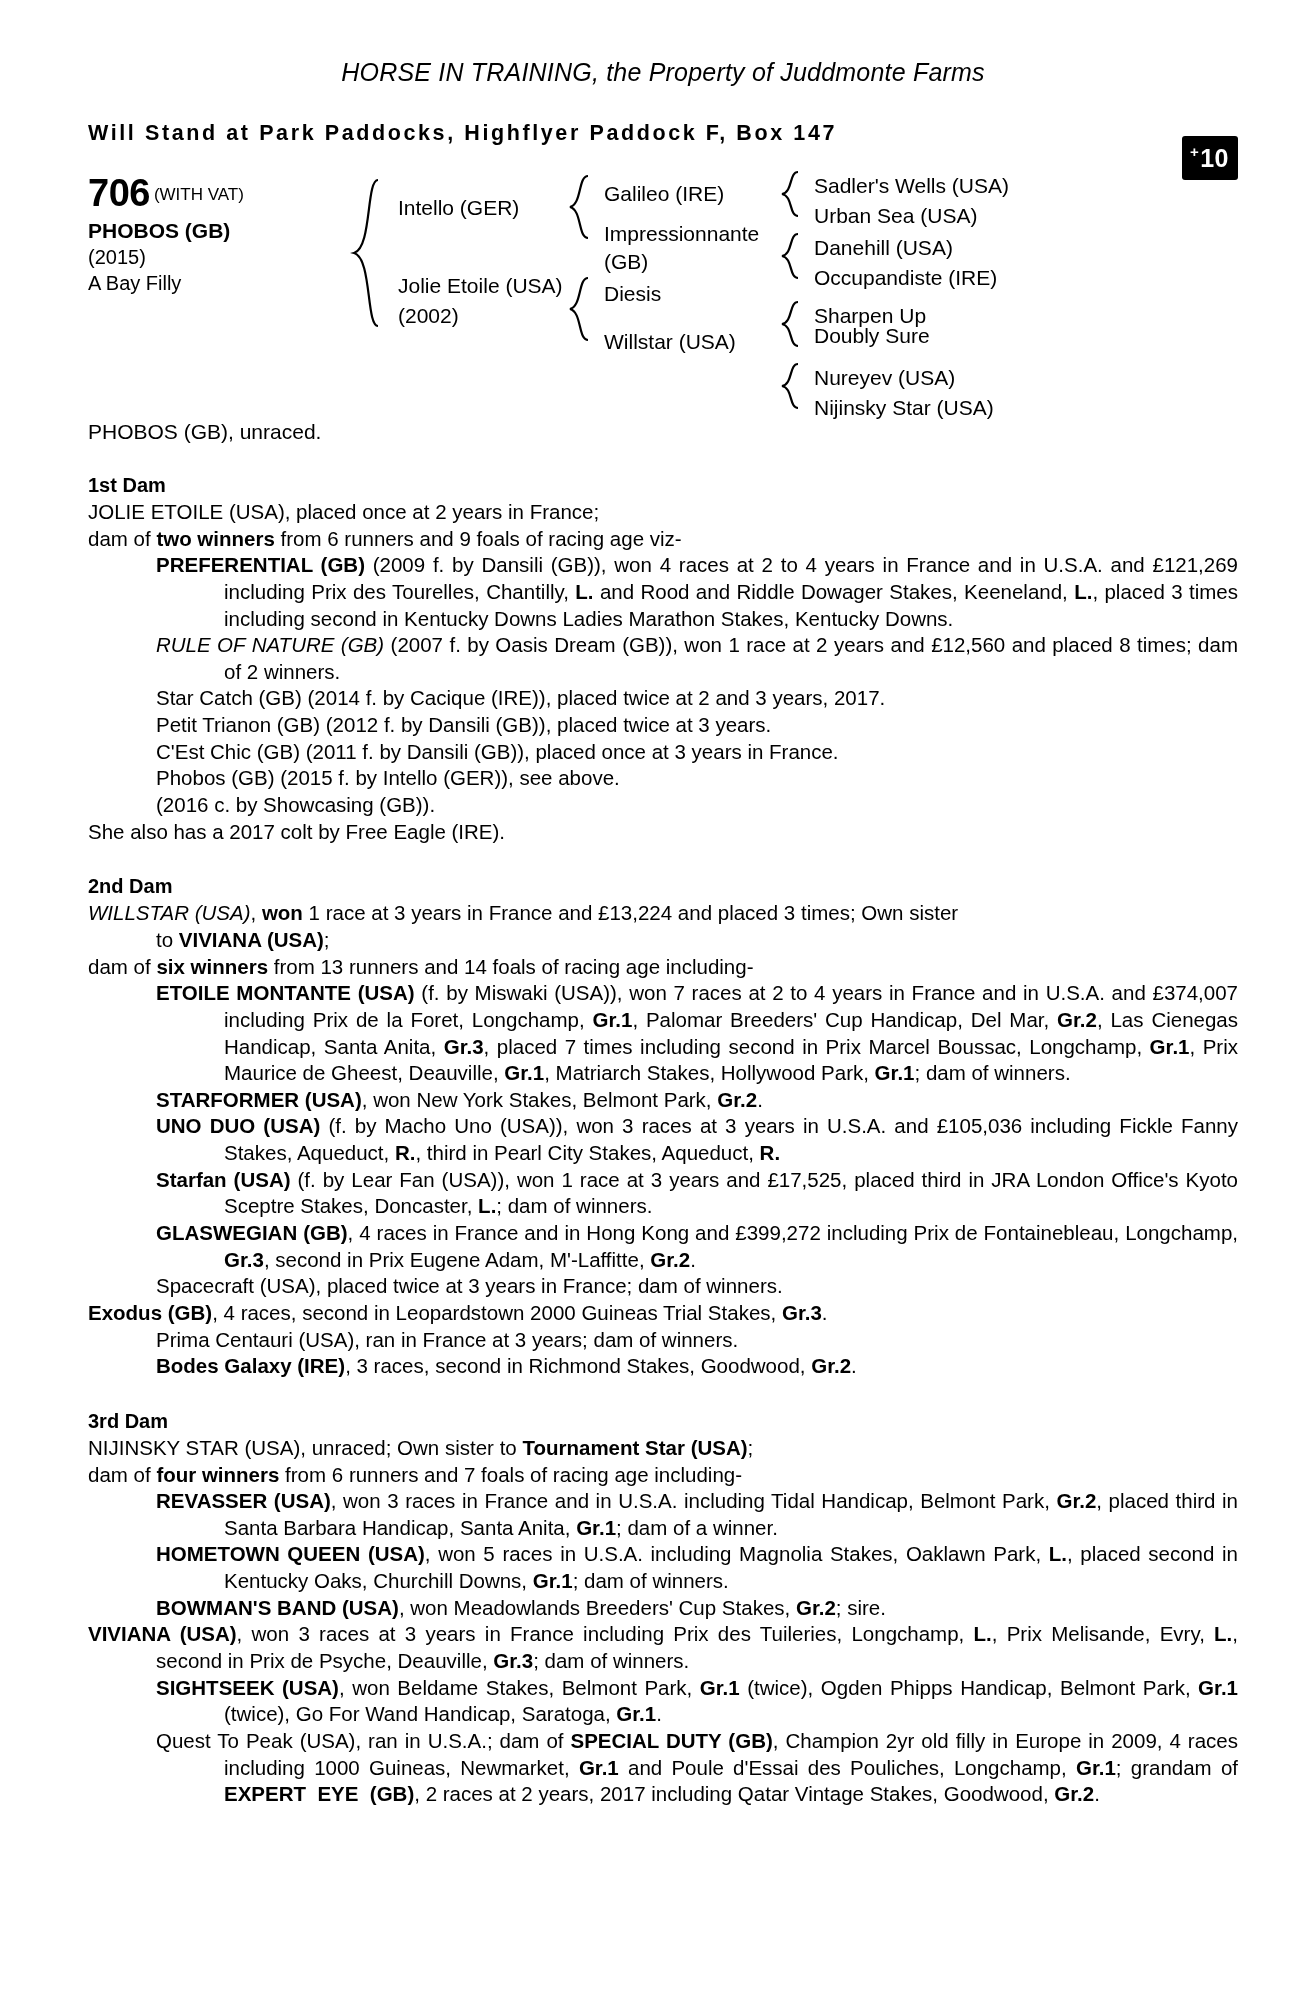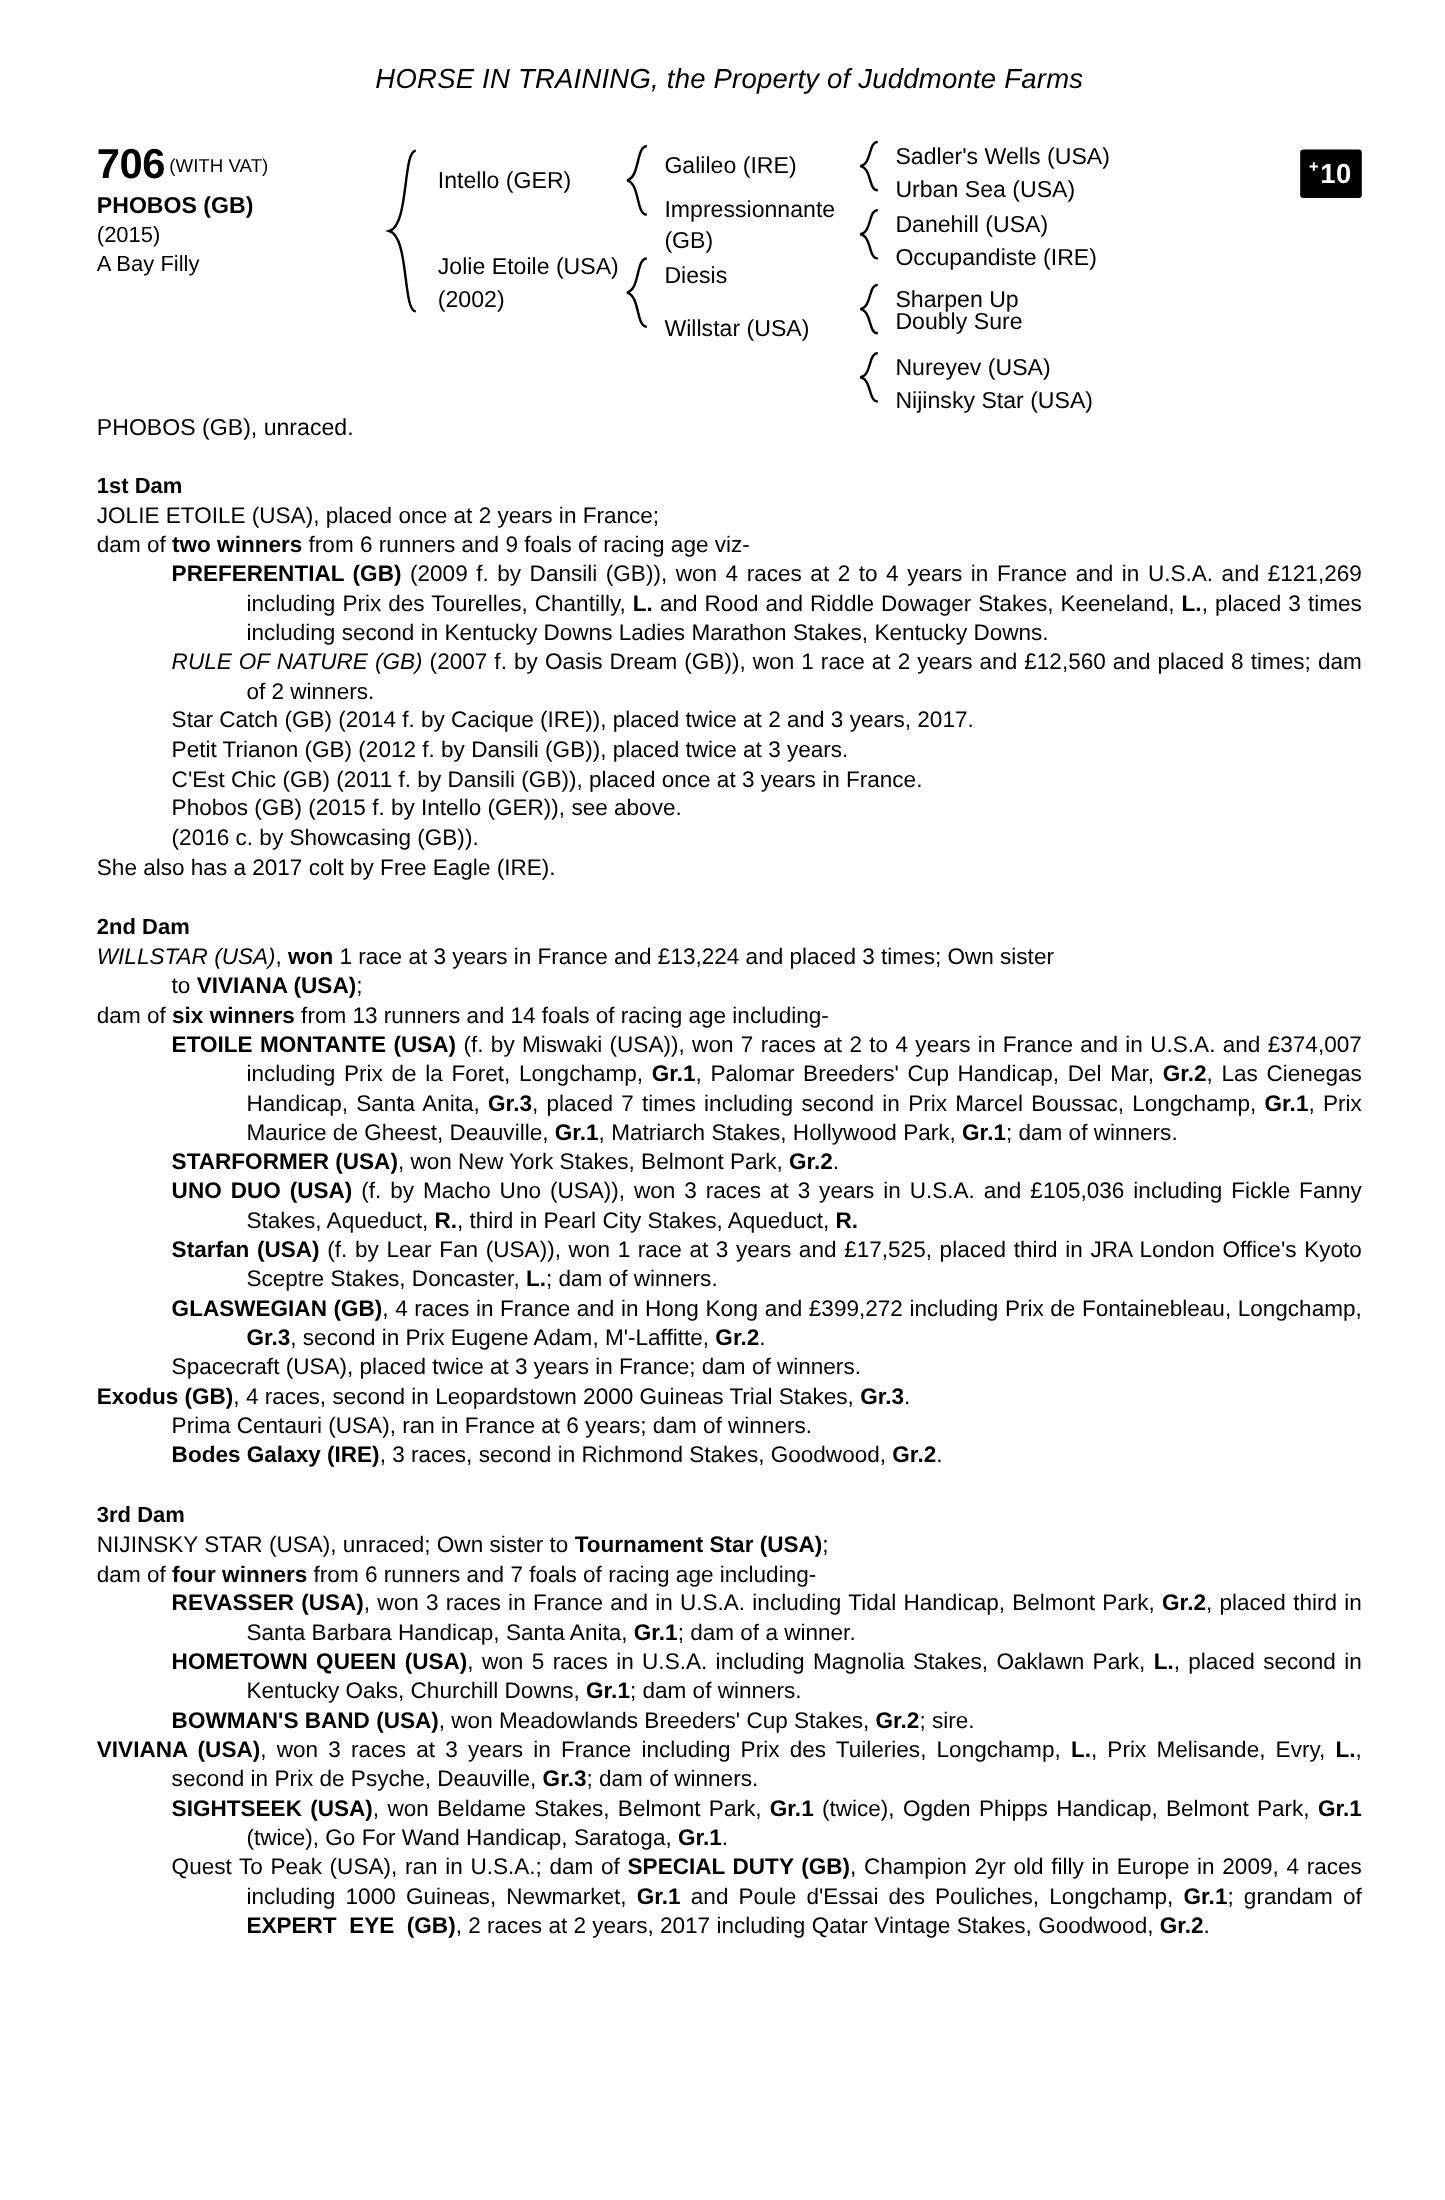--- a/index.html
+++ b/index.html
@@ -163,20 +163,21 @@
   b { font-weight: bold; }
   i { font-style: italic; }
 </style>
 </head>
 <body>
 
 <div class="page">
 
   <div class="title">HORSE IN TRAINING, the Property of Juddmonte Farms</div>
 
+  <div class="standline">Will Stand at Park Paddocks, Highflyer Paddock F, Box 147</div>
 
   <div class="lotbadge">
     <span class="plus">+</span>
       <span>10</span>
   </div>
 
   <div class="pedigree">
 
     <svg class="brace" style="left:262px; top:14px;" width="34" height="150" viewBox="0 0 34 150">
       <path d="M28 2 C16 2 22 70 4 75 C22 80 16 148 28 148"></path>
@@ -253,21 +254,21 @@
   <p class="t" style="margin-left:68px;"><span>to </span><b>VIVIANA (USA)</b><span>;</span></p>
   <p class="t i0"><span>dam of </span><b>six winners</b><span> from 13 runners and 14 foals of racing age including-</span></p>
 
   <p class="t hang" style="margin-left:68px;"><b>ETOILE MONTANTE (USA)</b> (f. by Miswaki (USA)), won 7 races at 2 to 4 years in France and in U.S.A. and £374,007 including Prix de la Foret, Longchamp, <b>Gr.1</b>, Palomar Breeders' Cup Handicap, Del Mar, <b>Gr.2</b>, Las Cienegas Handicap, Santa Anita, <b>Gr.3</b>, placed 7 times including second in Prix Marcel Boussac, Longchamp, <b>Gr.1</b>, Prix Maurice de Gheest, Deauville, <b>Gr.1</b>, Matriarch Stakes, Hollywood Park, <b>Gr.1</b>; dam of winners.</p>
   <p class="t hang" style="margin-left:68px;"><b>STARFORMER (USA)</b>, won New York Stakes, Belmont Park, <b>Gr.2</b>.</p>
   <p class="t hang" style="margin-left:68px;"><b>UNO DUO (USA)</b> (f. by Macho Uno (USA)), won 3 races at 3 years in U.S.A. and £105,036 including Fickle Fanny Stakes, Aqueduct, <b>R.</b>, third in Pearl City Stakes, Aqueduct, <b>R.</b></p>
   <p class="t hang" style="margin-left:68px;"><b>Starfan (USA)</b> (f. by Lear Fan (USA)), won 1 race at 3 years and £17,525, placed third in JRA London Office's Kyoto Sceptre Stakes, Doncaster, <b>L.</b>; dam of winners.</p>
   <p class="t hang" style="margin-left:68px;"><b>GLASWEGIAN (GB)</b>, 4 races in France and in Hong Kong and £399,272 including Prix de Fontainebleau, Longchamp, <b>Gr.3</b>, second in Prix Eugene Adam, M'-Laffitte, <b>Gr.2</b>.</p>
   <p class="t" style="margin-left:68px;">Spacecraft (USA), placed twice at 3 years in France; dam of winners.</p>
   <p class="t hang" style=""><b>Exodus (GB)</b>, 4 races, second in Leopardstown 2000 Guineas Trial Stakes, <b>Gr.3</b>.</p>
-  <p class="t" style="margin-left:68px;">Prima Centauri (USA), ran in France at 6 years; dam of winners.</p>
+  <p class="t" style="margin-left:68px;">Prima Centauri (USA), ran in France at 3 years; dam of winners.</p>
   <p class="t hang" style="margin-left:68px;"><b>Bodes Galaxy (IRE)</b>, 3 races, second in Richmond Stakes, Goodwood, <b>Gr.2</b>.</p>
 
   <div class="damhead">3rd Dam</div>
   <p class="t i0"><span>NIJINSKY STAR (USA), unraced; Own sister to </span><b>Tournament Star (USA)</b><span>;</span></p>
   <p class="t i0"><span>dam of </span><b>four winners</b><span> from 6 runners and 7 foals of racing age including-</span></p>
 
   <p class="t hang" style="margin-left:68px;"><b>REVASSER (USA)</b>, won 3 races in France and in U.S.A. including Tidal Handicap, Belmont Park, <b>Gr.2</b>, placed third in Santa Barbara Handicap, Santa Anita, <b>Gr.1</b>; dam of a winner.</p>
   <p class="t hang" style="margin-left:68px;"><b>HOMETOWN QUEEN (USA)</b>, won 5 races in U.S.A. including Magnolia Stakes, Oaklawn Park, <b>L.</b>, placed second in Kentucky Oaks, Churchill Downs, <b>Gr.1</b>; dam of winners.</p>
   <p class="t hang" style="margin-left:68px;"><b>BOWMAN'S BAND (USA)</b>, won Meadowlands Breeders' Cup Stakes, <b>Gr.2</b>; sire.</p>
   <p class="t hang" style=""><b>VIVIANA (USA)</b>, won 3 races at 3 years in France including Prix des Tuileries, Longchamp, <b>L.</b>, Prix Melisande, Evry, <b>L.</b>, second in Prix de Psyche, Deauville, <b>Gr.3</b>; dam of winners.</p>

